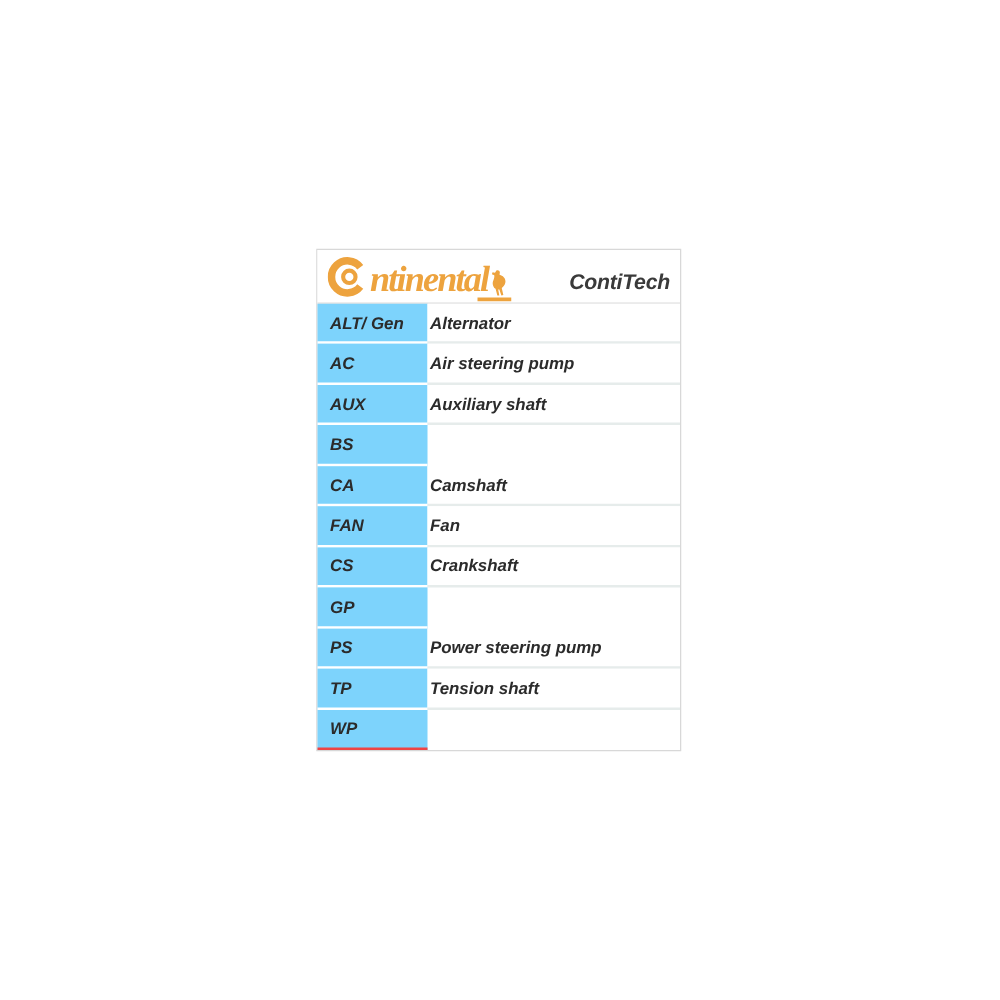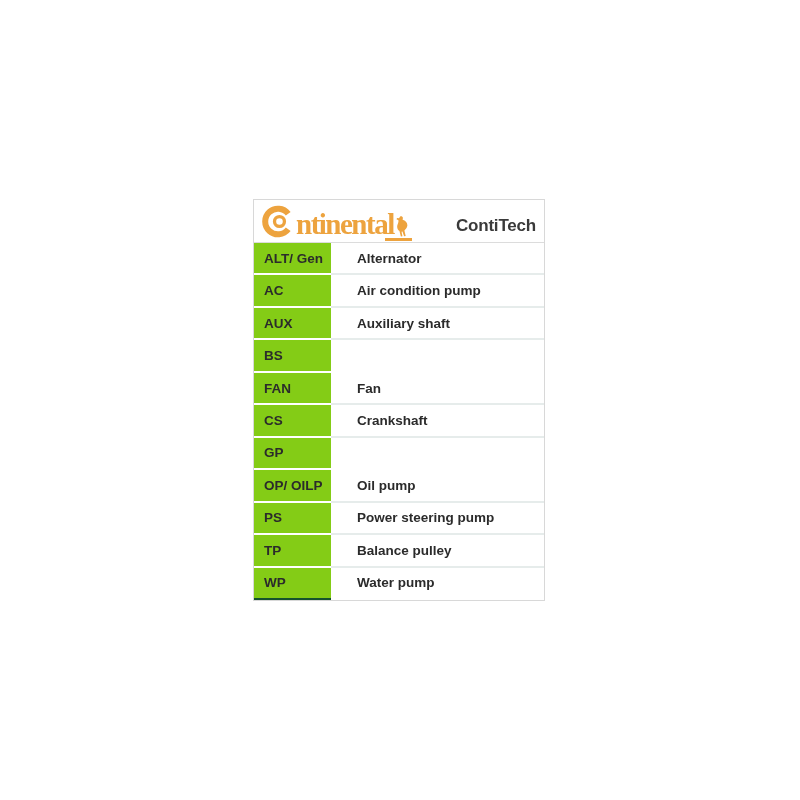--- a/index.html
+++ b/index.html
@@ -8,20 +8,21 @@
     background: #ffffff;
     font-family: "Liberation Sans", sans-serif;
     overflow: hidden;
   }
   .card {
     position: absolute;
     left: 253px; top: 199px;
     width: 292px; height: 402px;
     background: #ffffff;
     border: 1px solid #d8d8d8;
+    font-style: italic;
   }
   
   .header {
     position: absolute;
     top: 0; left: 0; right: 0;
     height: 43px;
     border-bottom: 1px solid #dcdcdc;
     display: flex;
     align-items: center;
     padding: 0 8px;
@@ -66,44 +67,44 @@
     top: 43px; left: 0; right: 0; bottom: 0;
     display: flex;
     flex-direction: column;
   }
   .row {
     flex: 1;
     display: flex;
     min-height: 0;
   }
   .abbr {
-    width: 77px;
-    background: #84cc16;
+    width: 88px;
+    background: #7dd3fc;
     border-bottom: 2px solid #ffffff;
     display: flex;
     align-items: center;
     padding-left: 10px;
     font-size: 13.5px;
     font-weight: 700;
     color: #2b2b2b;
     white-space: nowrap;
   }
   .label {
     flex: 1;
     background: #ffffff;
     border-bottom: 2px solid #e6eceb;
     display: flex;
     align-items: center;
-    padding-left: 26px;
+    padding-left: 2px;
     font-size: 13.5px;
     font-weight: 700;
     color: #2b2b2b;
     white-space: nowrap;
   }
-  .row:last-child .abbr { border-bottom: 2px solid #14532d; }
+  .row:last-child .abbr { border-bottom: 2px solid #ef4444; }
   .row:last-child .label { border-bottom: 2px solid #ffffff; }
 </style>
 </head>
 <body>
 
 <div class="card">
 
   <div class="header">
     <div class="logo">
 
@@ -127,63 +128,62 @@
   </div>
 
   <div class="legend" id="legend-body">
   <div class="row">
     <div class="abbr">ALT/ Gen</div>
     <div class="label">Alternator</div>
   </div>
 
   <div class="row">
     <div class="abbr">AC</div>
-    <div class="label">Air condition pump</div>
+    <div class="label">Air steering pump</div>
   </div>
 
   <div class="row">
     <div class="abbr">AUX</div>
     <div class="label">Auxiliary shaft</div>
   </div>
 
   <div class="row">
     <div class="abbr">BS</div>
   </div>
 
+  <div class="row">
+    <div class="abbr">CA</div>
+    <div class="label">Camshaft</div>
+  </div>
 
   <div class="row">
     <div class="abbr">FAN</div>
     <div class="label">Fan</div>
   </div>
 
   <div class="row">
     <div class="abbr">CS</div>
     <div class="label">Crankshaft</div>
   </div>
 
   <div class="row">
     <div class="abbr">GP</div>
   </div>
 
 
 
-  <div class="row">
-    <div class="abbr">OP/ OILP</div>
-    <div class="label">Oil pump</div>
-  </div>
 
   <div class="row">
     <div class="abbr">PS</div>
     <div class="label">Power steering pump</div>
   </div>
 
   <div class="row">
     <div class="abbr">TP</div>
-    <div class="label">Balance pulley</div>
+    <div class="label">Tension shaft</div>
   </div>
 
   <div class="row">
     <div class="abbr">WP</div>
-    <div class="label">Water pump</div>
   </div>
 </div>
 
 </div>
 
 </body></html>

